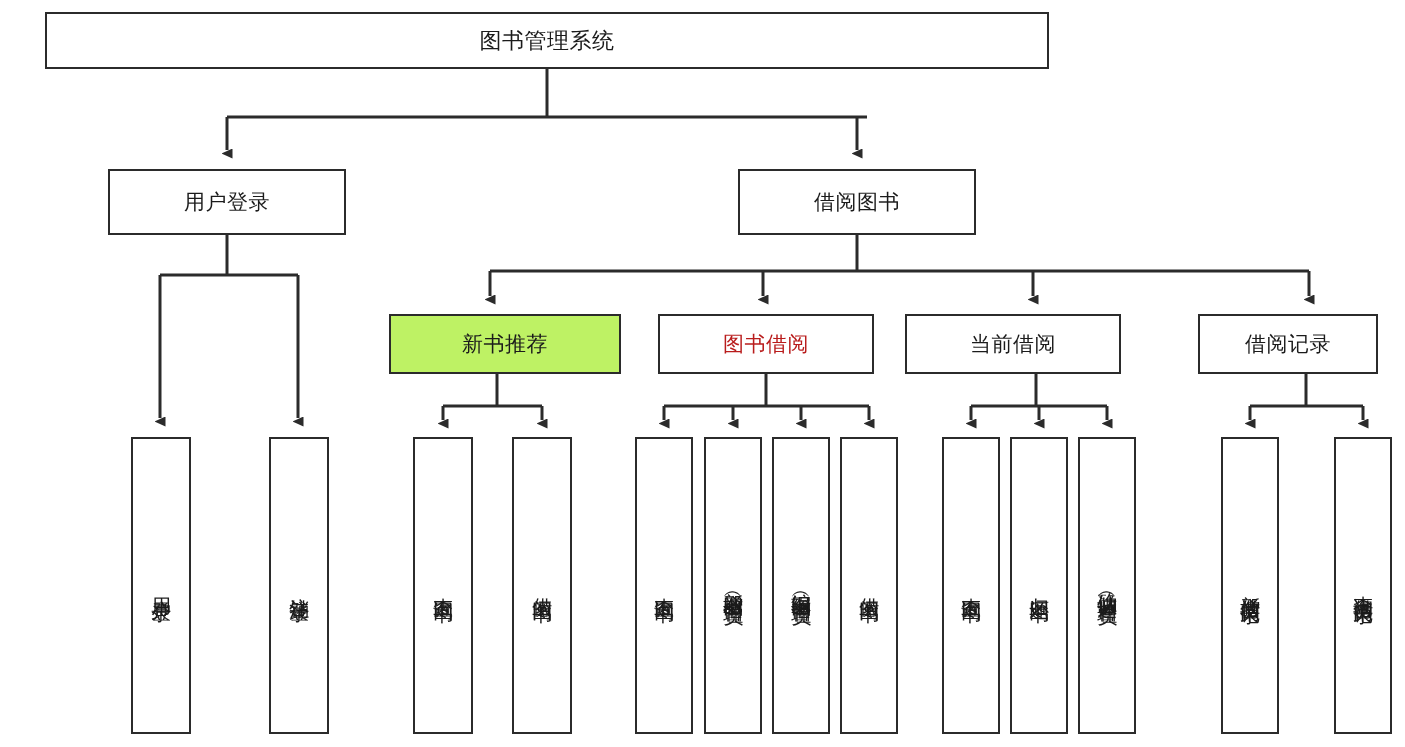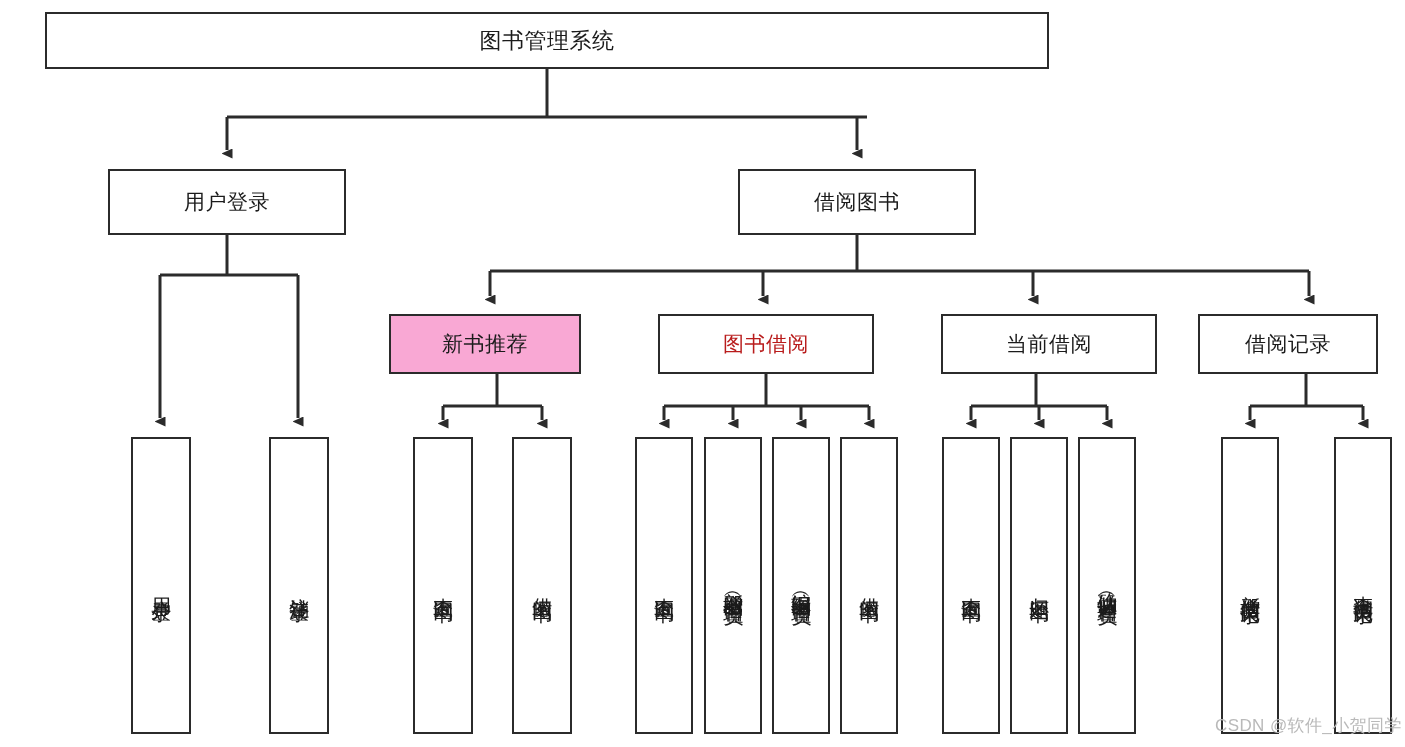--- a/index.html
+++ b/index.html
@@ -123,27 +123,27 @@
     <span class="label">图书管理系统</span>
   </div>
 
   <div class="node" style="left: 81px; top: 169px; width: 238px; height: 66px; border-color: rgb(43, 43, 43); color: rgb(27, 27, 27); background: rgb(255, 255, 255);">
     <span class="label">用户登录</span>
   </div>
   <div class="node" style="left: 711px; top: 169px; width: 238px; height: 66px; border-color: rgb(43, 43, 43); color: rgb(27, 27, 27); background: rgb(255, 255, 255);">
     <span class="label">借阅图书</span>
   </div>
 
-  <div class="node" style="left: 362px; top: 314px; width: 192px; height: 60px; border-color: rgb(43, 43, 43); color: rgb(27, 27, 27); background: #f9a8d4;">
+  <div class="node" style="left: 362px; top: 314px; width: 232px; height: 60px; border-color: rgb(43, 43, 43); color: rgb(27, 27, 27); background: #bef264;">
     <span class="label">新书推荐</span>
   </div>
   <div class="node" style="left: 631px; top: 314px; width: 216px; height: 60px; border-color: rgb(43, 43, 43); color: #b91c1c; background: rgb(255, 255, 255);">
     <span class="label">图书借阅</span>
   </div>
-  <div class="node" style="left: 914px; top: 314px; width: 216px; height: 60px; border-color: rgb(43, 43, 43); color: rgb(27, 27, 27); background: rgb(255, 255, 255);">
+  <div class="node" style="left: 878px; top: 314px; width: 216px; height: 60px; border-color: rgb(43, 43, 43); color: rgb(27, 27, 27); background: rgb(255, 255, 255);">
     <span class="label">当前借阅</span>
   </div>
   <div class="node" style="left: 1171px; top: 314px; width: 180px; height: 60px; border-color: rgb(43, 43, 43); color: rgb(27, 27, 27); background: rgb(255, 255, 255);">
     <span class="label">借阅记录</span>
   </div>
 
   <div class="node vertical" style="left: 104px; top: 437px; width: 60px; height: 297px; border-color: rgb(43, 43, 43); color: rgb(27, 27, 27); background: rgb(255, 255, 255);">
     <span class="label">用户登录</span>
   </div>
   <div class="node vertical" style="left: 242px; top: 437px; width: 60px; height: 297px; border-color: rgb(43, 43, 43); color: rgb(27, 27, 27); background: rgb(255, 255, 255);">
@@ -176,15 +176,14 @@
   <div class="node vertical" style="left: 1051px; top: 437px; width: 58px; height: 297px; border-color: rgb(43, 43, 43); color: rgb(27, 27, 27); background: rgb(255, 255, 255);">
     <span class="label">确认归还（管理员）</span>
   </div>
   <div class="node vertical" style="left: 1194px; top: 437px; width: 58px; height: 297px; border-color: rgb(43, 43, 43); color: rgb(27, 27, 27); background: rgb(255, 255, 255);">
     <span class="label">新增借阅记录</span>
   </div>
   <div class="node vertical" style="left: 1307px; top: 437px; width: 58px; height: 297px; border-color: rgb(43, 43, 43); color: rgb(27, 27, 27); background: rgb(255, 255, 255);">
     <span class="label">查询借阅记录</span>
   </div>
 
-  <div class="watermark" style="color: rgb(185, 185, 185);">CSDN @软件_小贺同学</div>
 
 </div>
 
 </body></html>

